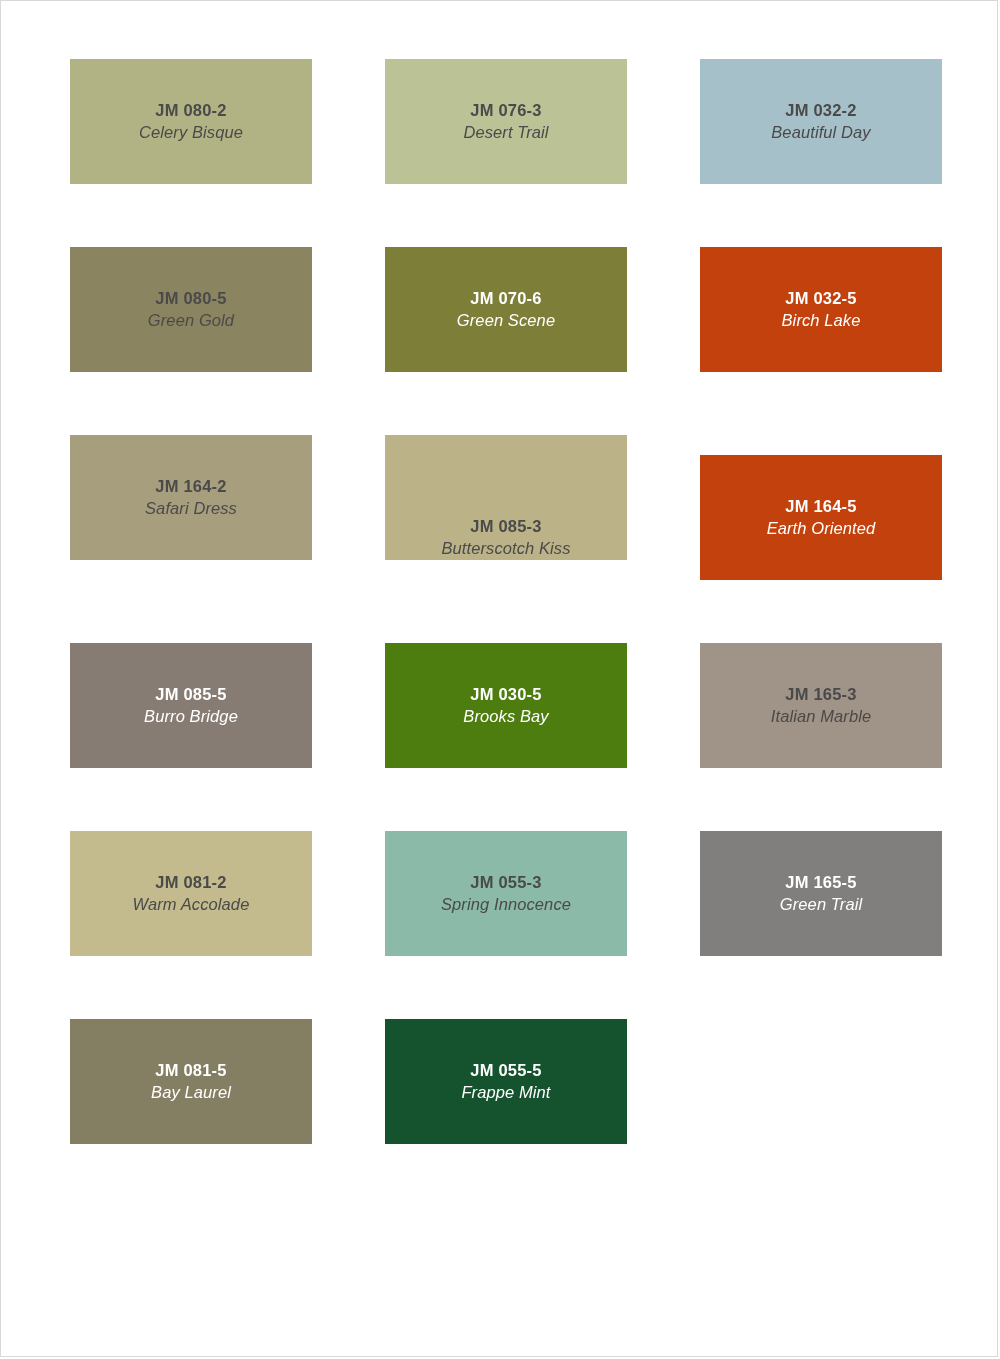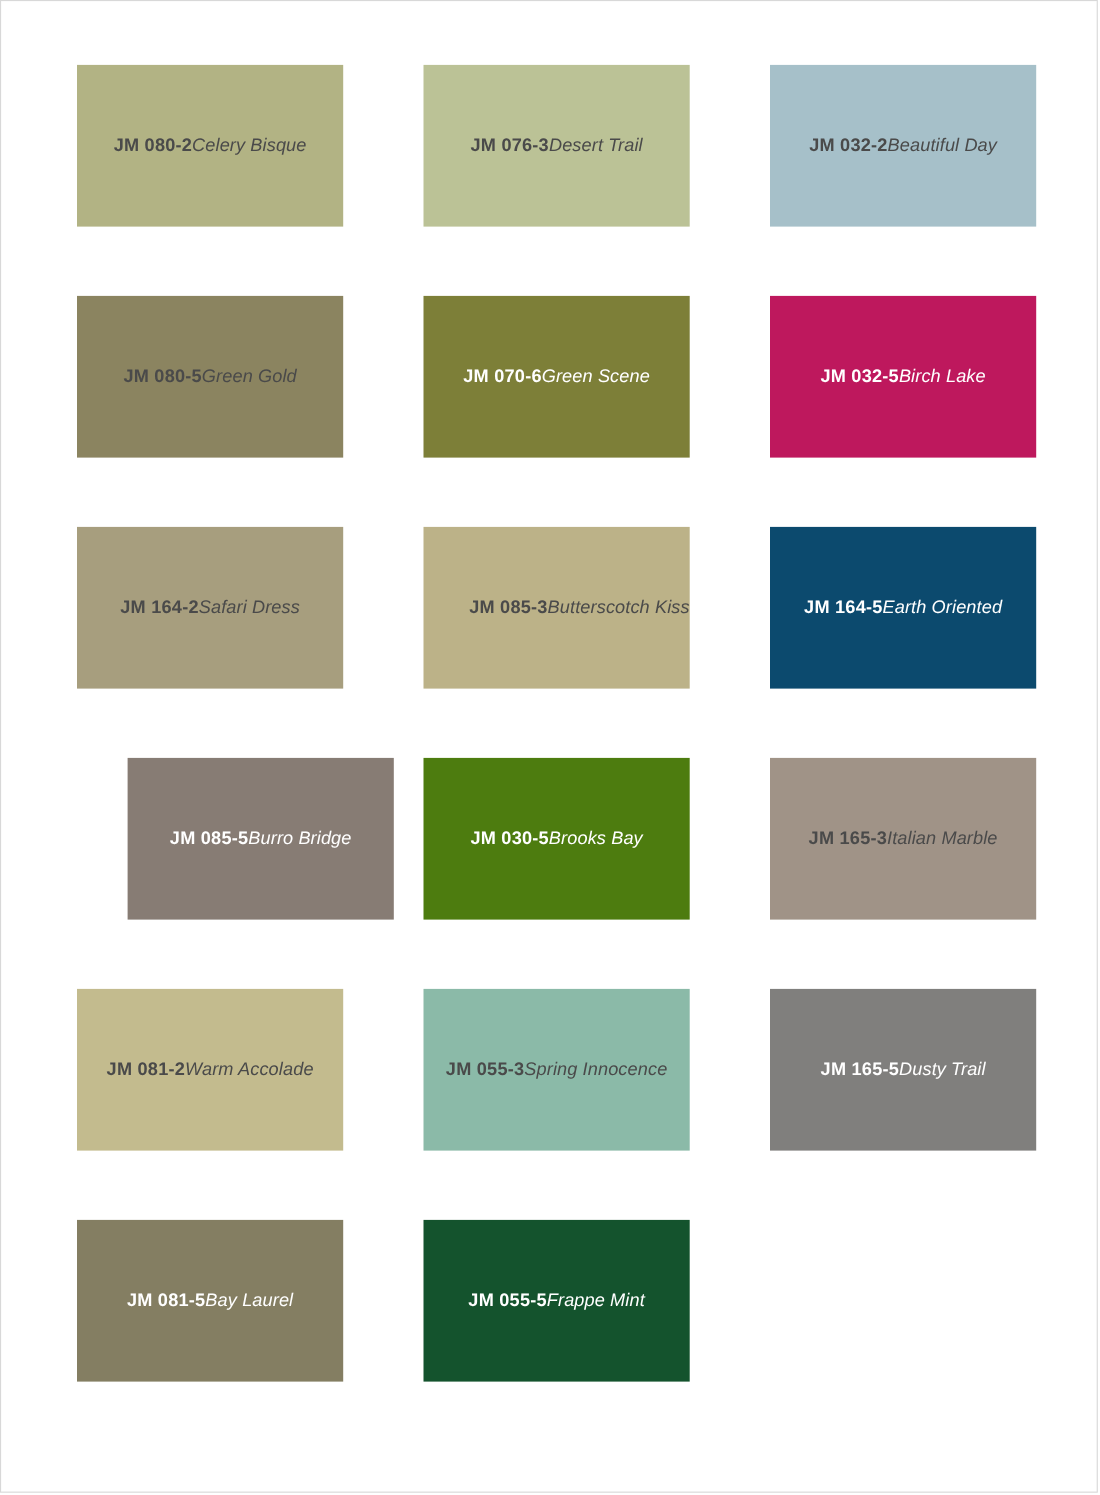--- a/index.html
+++ b/index.html
@@ -26,23 +26,23 @@
     left: 69px;
     top: 58px;
     width: 872px;
     display: grid;
     grid-template-columns: repeat(3, 242px);
     grid-column-gap: 73px;
     grid-row-gap: 63px;
   }
   .swatch {
     width: 242px;
-    height: 147px;
+    height: 125px;
     display: flex;
-    flex-direction: row;
+    flex-direction: column;
     align-items: center;
     justify-content: center;
     box-sizing: border-box;
     line-height: 1.32;
   }
   .swatch-code {
     font-size: 16.5px;
     font-weight: bold;
     letter-spacing: 0.2px;
   }
@@ -74,37 +74,37 @@
         <div class="swatch-name">Beautiful Day</div>
       </div>
       <div class="swatch text-dark" style="background: rgb(139, 132, 96);">
         <div class="swatch-code">JM 080-5</div>
         <div class="swatch-name">Green Gold</div>
       </div>
       <div class="swatch text-light" style="background: rgb(125, 127, 56);">
         <div class="swatch-code">JM 070-6</div>
         <div class="swatch-name">Green Scene</div>
       </div>
-      <div class="swatch text-light" style="background: #be185d;">
+      <div class="swatch text-light" style="background: #c2410c;">
         <div class="swatch-code">JM 032-5</div>
         <div class="swatch-name">Birch Lake</div>
       </div>
       <div class="swatch text-dark" style="background: rgb(167, 158, 126);">
         <div class="swatch-code">JM 164-2</div>
         <div class="swatch-name">Safari Dress</div>
       </div>
       <div class="swatch text-dark" style="background: rgb(188, 178, 136); justify-content: flex-end;">
         <div class="swatch-code">JM 085-3</div>
         <div class="swatch-name">Butterscotch Kiss</div>
       </div>
-      <div class="swatch text-light" style="background: #0c4a6e;">
+      <div class="swatch text-light" style="background: #c2410c; margin-top: 20px;">
         <div class="swatch-code">JM 164-5</div>
         <div class="swatch-name">Earth Oriented</div>
       </div>
-      <div class="swatch text-light" style="background: rgb(135, 124, 116); margin-left: 46px;">
+      <div class="swatch text-light" style="background: rgb(135, 124, 116);">
         <div class="swatch-code">JM 085-5</div>
         <div class="swatch-name">Burro Bridge</div>
       </div>
       <div class="swatch text-light" style="background: #4d7c0f; justify-content: center;">
         <div class="swatch-code">JM 030-5</div>
         <div class="swatch-name">Brooks Bay</div>
       </div>
       <div class="swatch text-dark" style="background: rgb(160, 147, 135);">
         <div class="swatch-code">JM 165-3</div>
         <div class="swatch-name">Italian Marble</div>
@@ -112,21 +112,21 @@
       <div class="swatch text-dark" style="background: rgb(195, 187, 142);">
         <div class="swatch-code">JM 081-2</div>
         <div class="swatch-name">Warm Accolade</div>
       </div>
       <div class="swatch text-dark" style="background: rgb(139, 186, 168);">
         <div class="swatch-code">JM 055-3</div>
         <div class="swatch-name">Spring Innocence</div>
       </div>
       <div class="swatch text-light" style="background: rgb(128, 127, 125);">
         <div class="swatch-code">JM 165-5</div>
-        <div class="swatch-name">Dusty Trail</div>
+        <div class="swatch-name">Green Trail</div>
       </div>
       <div class="swatch text-light" style="background: rgb(132, 126, 98);">
         <div class="swatch-code">JM 081-5</div>
         <div class="swatch-name">Bay Laurel</div>
       </div>
       <div class="swatch text-light" style="background: #14532d;">
         <div class="swatch-code">JM 055-5</div>
         <div class="swatch-name">Frappe Mint</div>
       </div>
     </div>

